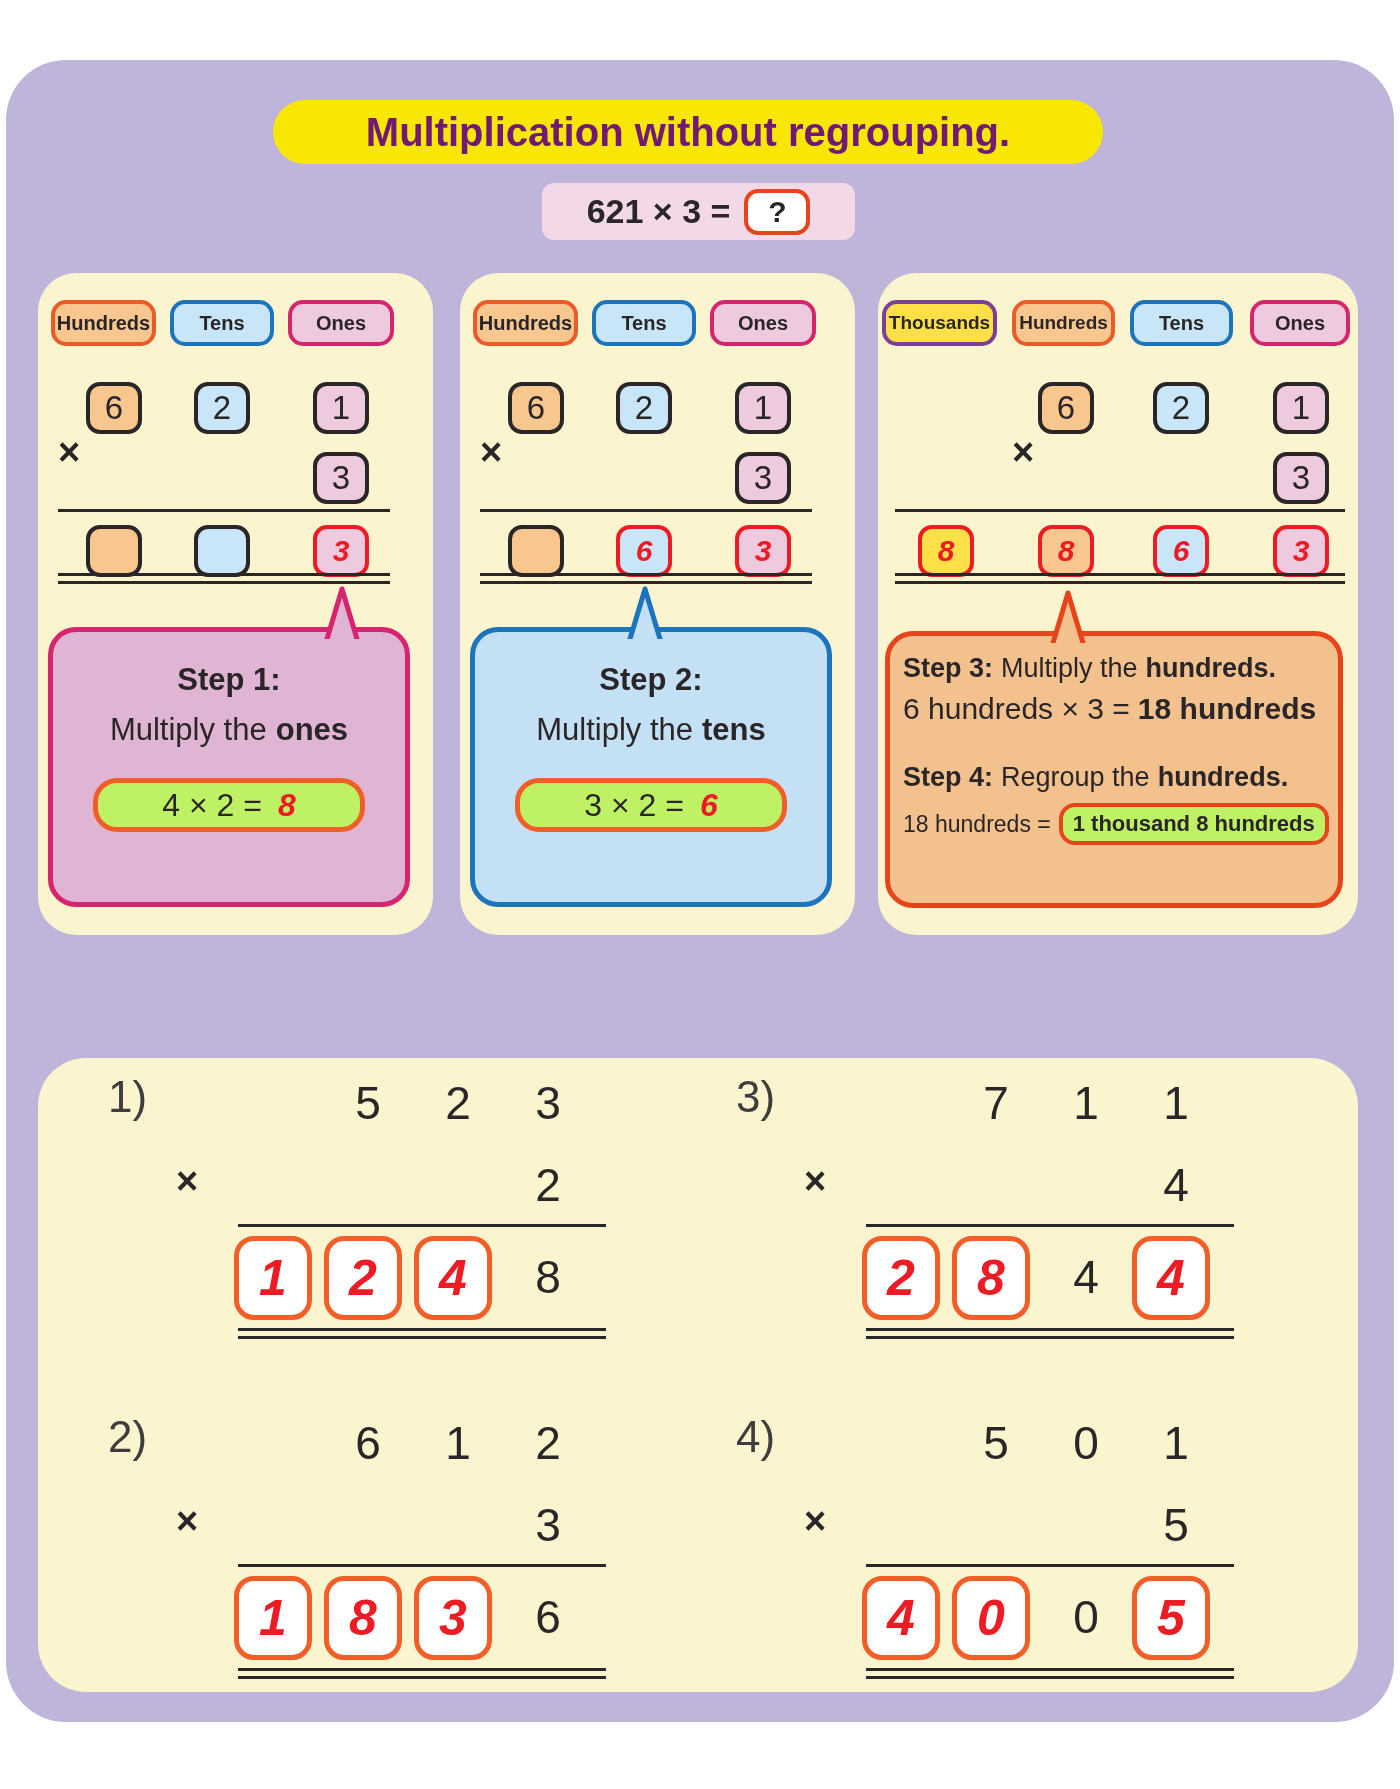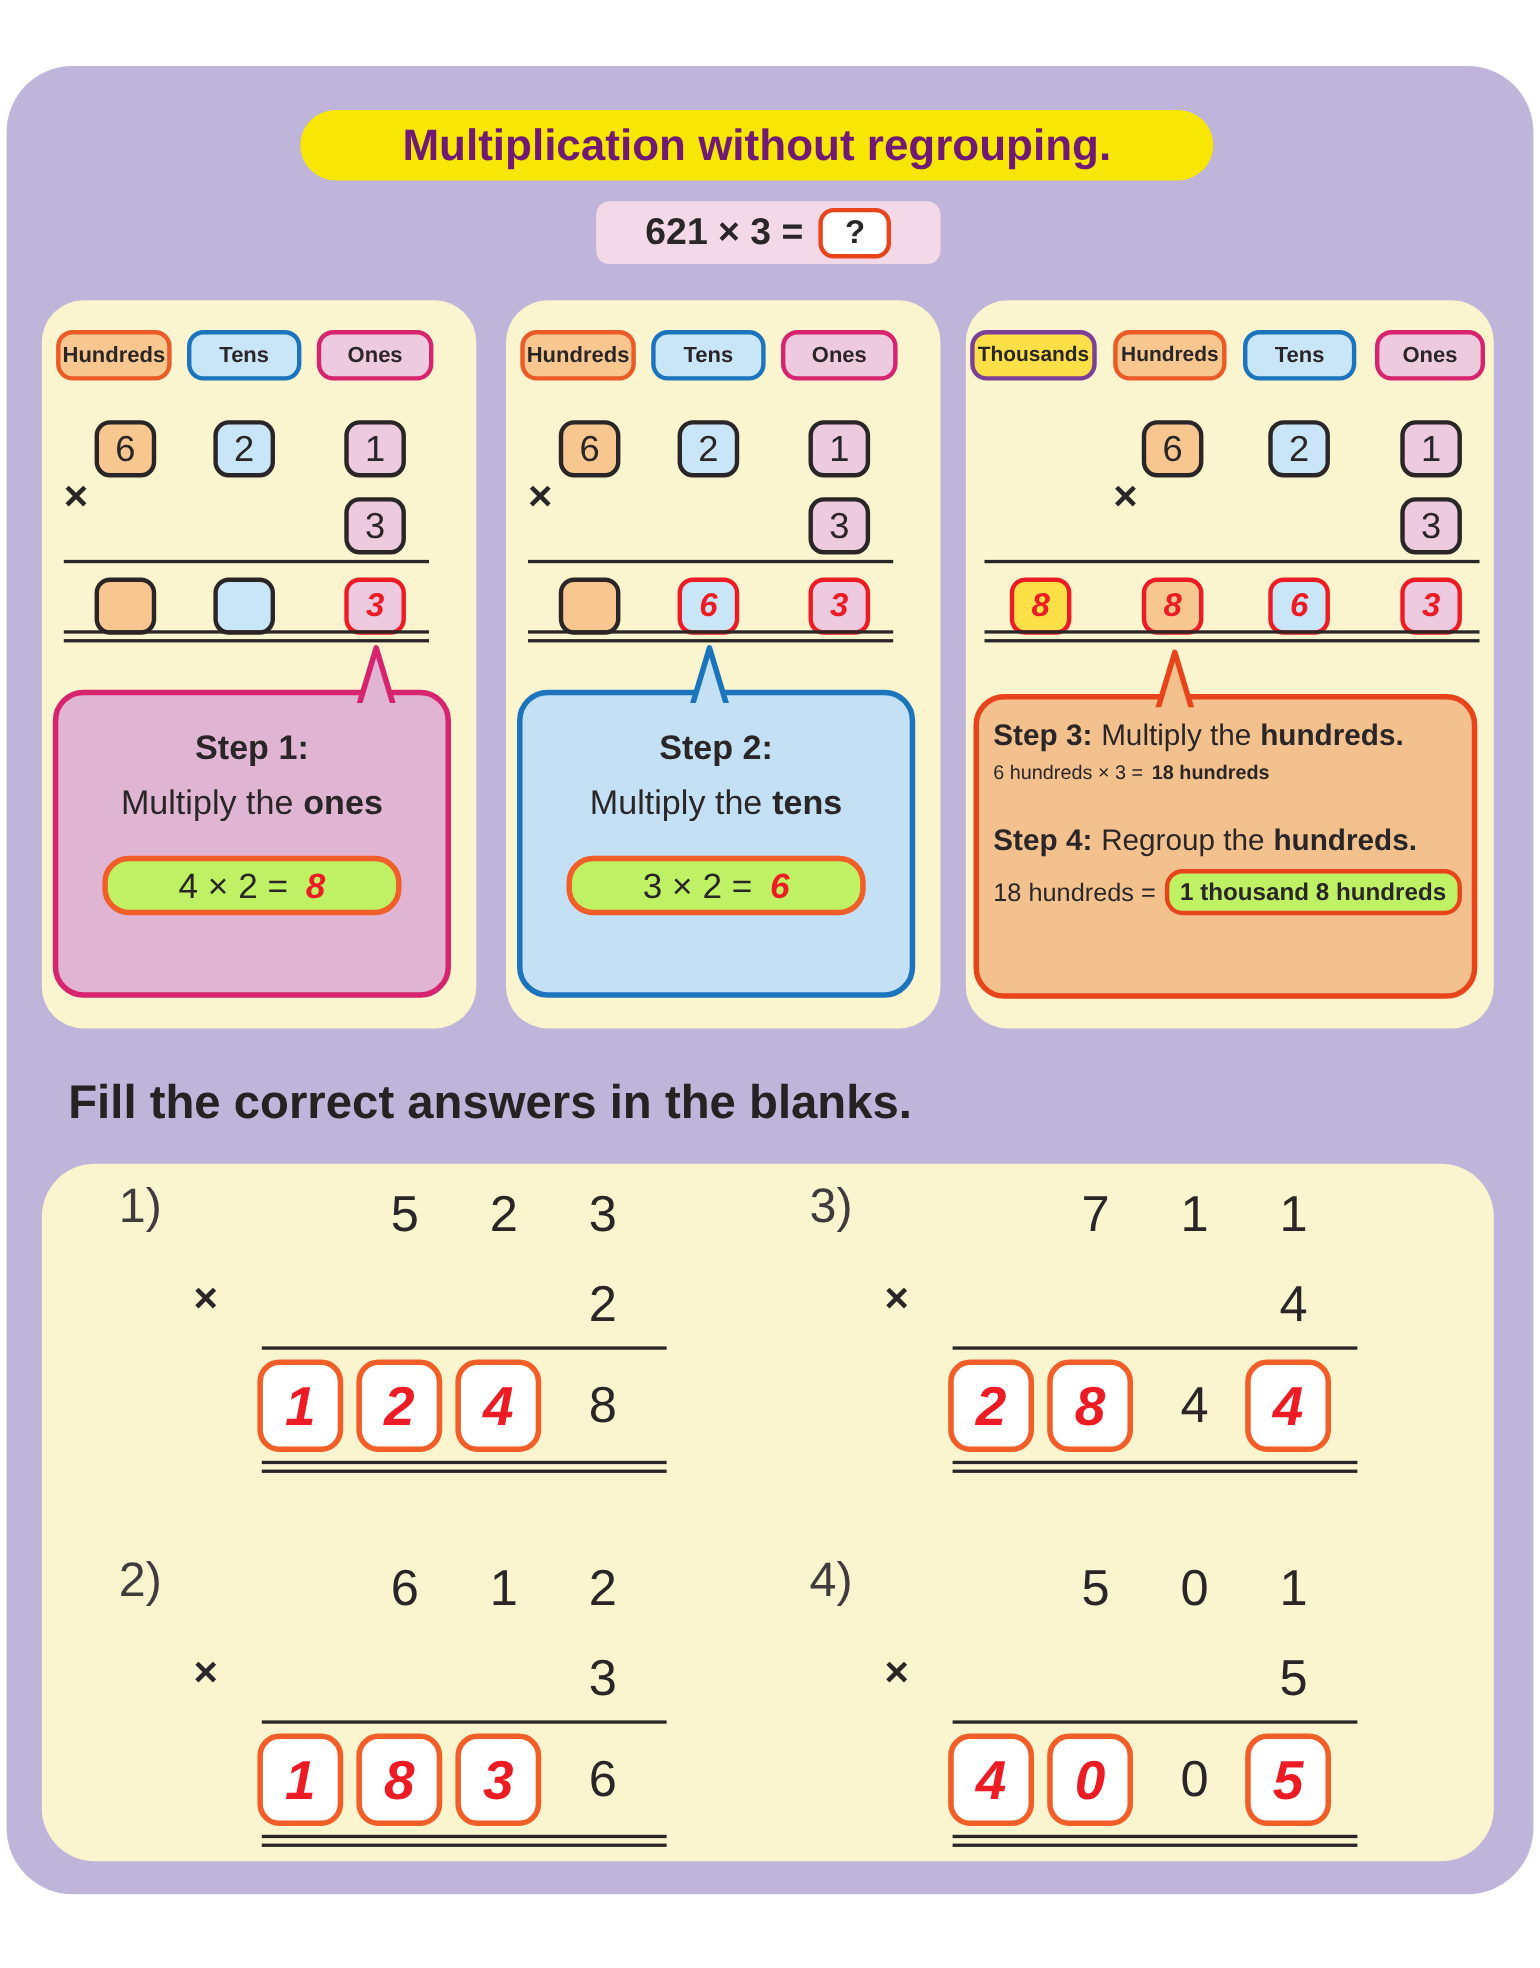--- a/index.html
+++ b/index.html
@@ -42,21 +42,21 @@
         border-radius:24px;box-sizing:border-box;display:flex;align-items:center;
         justify-content:center;gap:16px;font-size:32px;}
   .red-ans{color:#ed1c24;font-weight:bold;font-style:italic;}
   .tail{position:absolute;z-index:5;}
   .tp-pk{fill:#e0b5d3;stroke:#d6246e;}
   .tp-bl{fill:#c3e0f4;stroke:#1b74bc;}
   .tp-or{fill:#f3c18e;stroke:#e8441c;}
   .b3content{position:absolute;left:7px;top:358px;width:458px;height:277px;box-sizing:border-box;
              padding:22px 14px 0 18px;z-index:2;}
   .b3line{display:flex;gap:8px;font-size:27px;align-items:baseline;white-space:nowrap;}
-  .b3eq{font-size:18px;margin-top:8px;}
+  .b3eq{font-size:30px;margin-top:8px;}
   .b3gap{margin-top:36px;}
   .b3last{margin-top:10px;font-size:23px;align-items:center;}
   .inlinebox{background:#bef264;border:4px solid #e8441c;border-radius:16px;padding:4px 10px;
              font-weight:bold;font-size:22px;white-space:nowrap;}
   .heading{position:absolute;left:62px;top:978px;font-size:43px;font-weight:bold;color:#262223;}
   .expanel{position:absolute;left:38px;top:1058px;width:1320px;height:634px;
            background:#faf4cf;border-radius:48px;}
   .prob{position:absolute;width:620px;height:320px;}
   .plabel{position:absolute;left:70px;top:14px;font-size:44px;color:#403c3e;}
   .pdigit{position:absolute;width:60px;text-align:center;font-size:46px;color:#2a2526;}
@@ -254,21 +254,20 @@
         <span>Regroup the</span>
         <b>hundreds.</b>
       </div>
       <div class="b3line b3last">
         <span>18 hundreds =</span>
         <span class="inlinebox">1 thousand 8 hundreds</span>
       </div>
     </div>
   </div>
 
-  <div class="heading">Fill the correct answers in the blanks.</div>
 
   <div class="expanel"></div>
 
   <div class="prob" style="left:38px;top:1058px;">
     <div class="plabel">1)</div>
     <div class="pdigit" style="left:300px;top:18px;">5</div>
     <div class="pdigit" style="left:390px;top:18px;">2</div>
     <div class="pdigit" style="left:480px;top:18px;">3</div>
     <div class="ptimes" style="left:138px;top:102px;">×</div>
     <div class="pdigit" style="left:480px;top:100px;">2</div>

